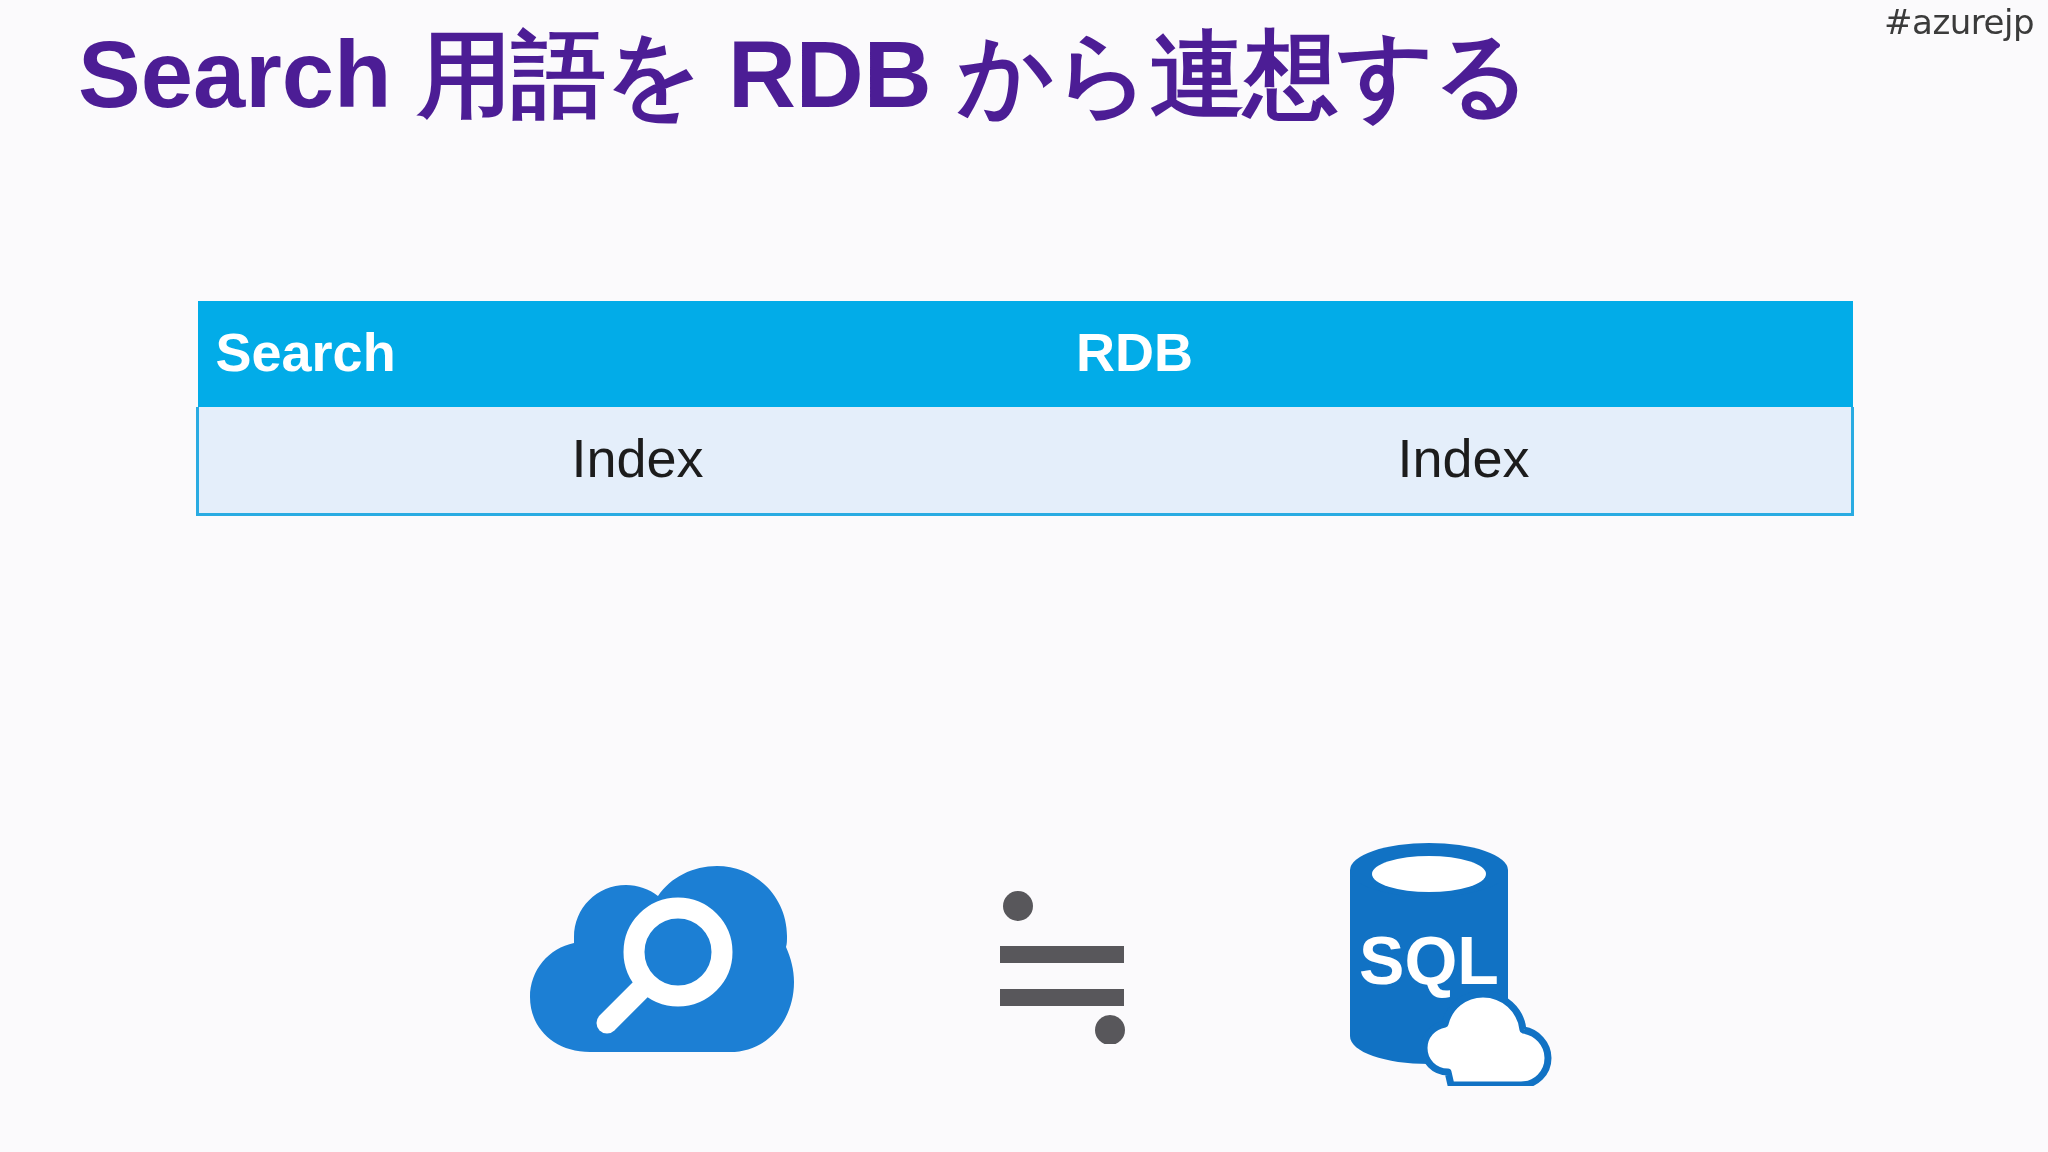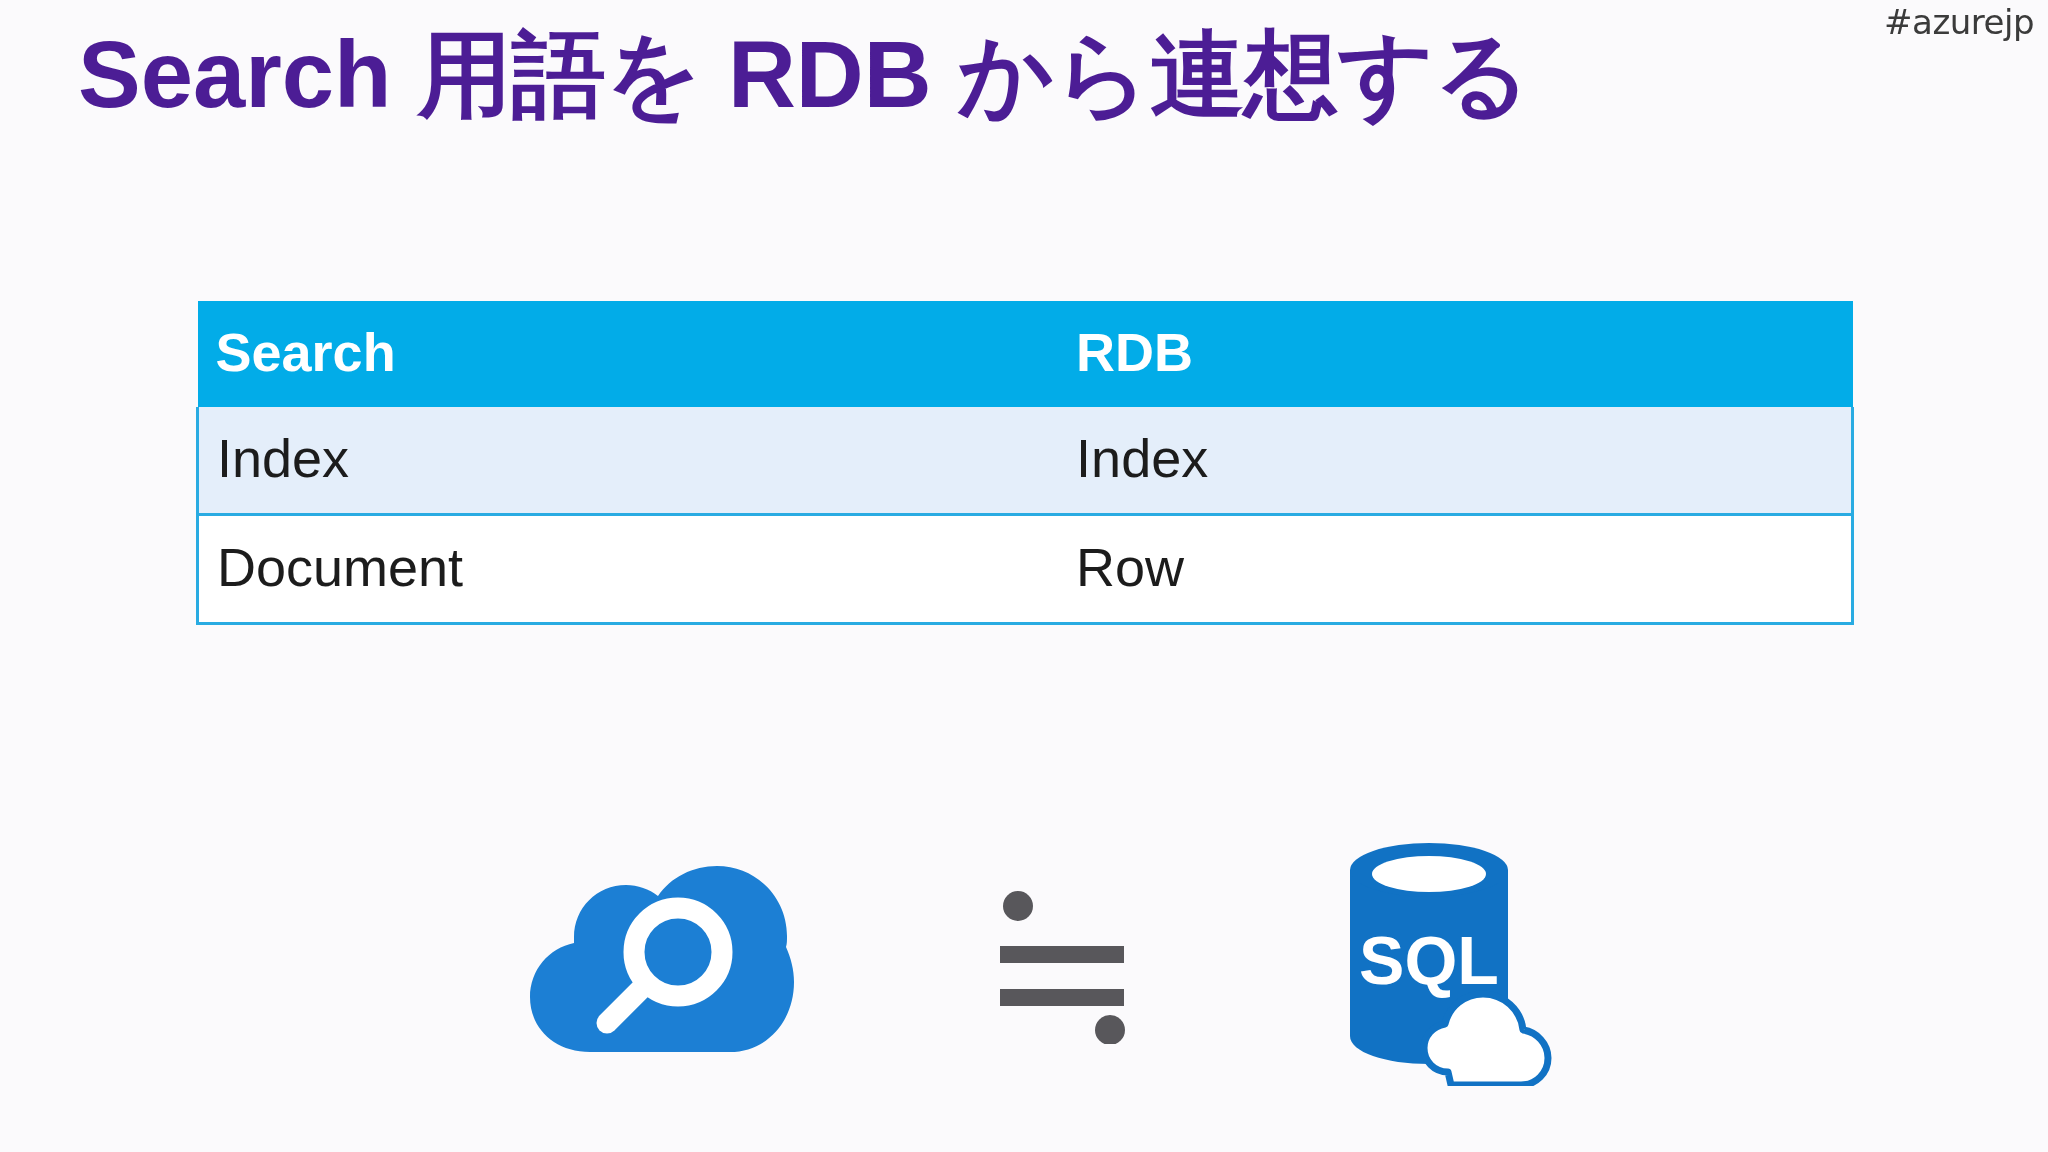--- a/index.html
+++ b/index.html
@@ -68,21 +68,21 @@
     padding: 14px 0 18px 18px;
     height: 74px;
     vertical-align: middle;
     border: none;
     font-family: "Liberation Sans", sans-serif;
   }
 
   table.cmp tbody td {
     font-size: 54px;
     color: #1C1C1C;
-    text-align: left;
+    text-align: center;
     padding: 10px 0 14px 18px;
     height: 82px;
     vertical-align: middle;
     border-top: 3px solid #29ABE2;
     border-bottom: 3px solid #29ABE2;
     border-left: 3px solid #29ABE2;
     border-right: 3px solid #29ABE2;
     font-family: "Liberation Sans", sans-serif;
     font-weight: 400;
   }
@@ -139,24 +139,20 @@
       <tr>
         <th>Search</th>
         <th>RDB</th>
       </tr>
     </thead>
     <tbody>
       <tr class="alt">
         <td>Index</td>
         <td>Index</td>
       </tr>
-      <tr class="plain">
-        <td>Document</td>
-        <td>Row</td>
-      </tr>
     </tbody>
   </table>
 </div>
 
 <div class="icon-row">
 
   <div class="icon-search">
     <svg viewBox="0 0 268 190" width="268" height="190" xmlns="http://www.w3.org/2000/svg">
       <path d="M62 186 C26 186 2 162 2 131 C2 104 21 82 46 77 C46 75 46 73 46 71 C46 42 69 19 98 19
                C110 19 121 23 130 30 C143 11 165 0 189 0 C228 0 259 31 259 70 C259 74 259 78 258 81

